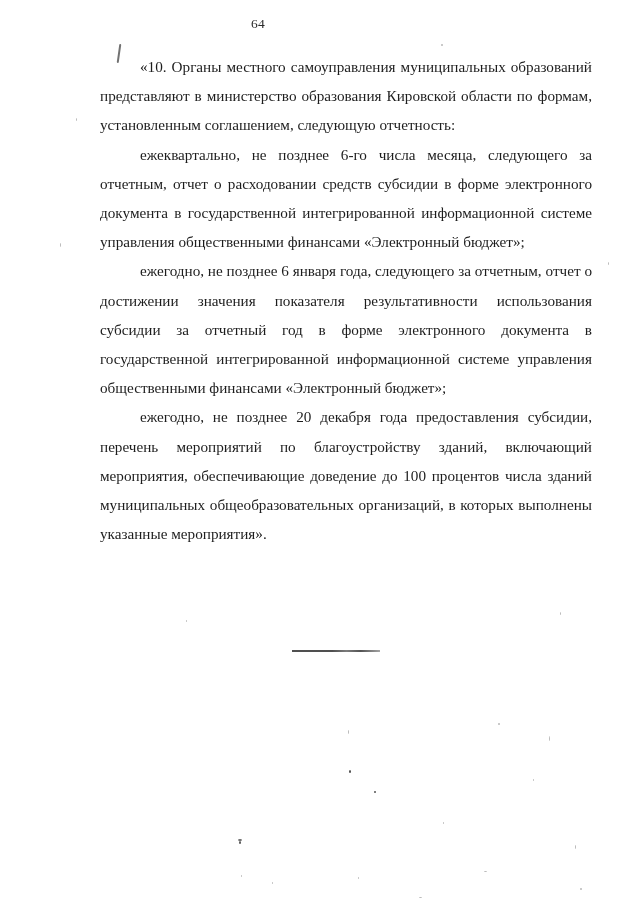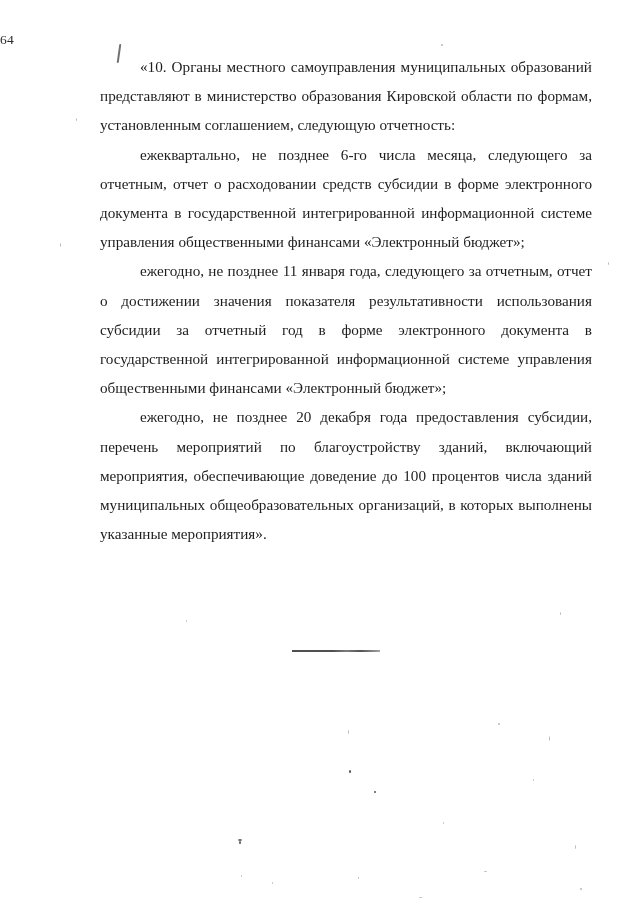--- a/index.html
+++ b/index.html
@@ -13,23 +13,24 @@
     height: 905px;
     background: #ffffff;
     overflow: hidden;
     font-family: "Liberation Serif", "DejaVu Serif", serif;
     color: #1a1a1a;
   }
 
   
   #page-number {
     position: absolute;
-    top: 32px;
+    top: 16px;
     left: 0;
     width: 516px;
+    text-align: center;
     font-size: 13.5px;
     color: #2b2b2b;
     letter-spacing: 0.2px;
   }
 
   
   #ink-stroke {
     position: absolute;
     left: 118px;
     top: 44px;
@@ -85,21 +86,21 @@
 
 <div id="page">
 
   <div id="page-number">64</div>
 
   <div id="ink-stroke"></div>
 
   <div id="text-column">
     <p class="para">«10. Органы  местного самоуправления муниципальных образований представляют в министерство образования Кировской области по формам, установленным соглашением, следующую отчетность:</p>
     <p class="para">ежеквартально, не позднее 6-го числа месяца, следующего за отчетным, отчет о расходовании средств субсидии в форме электронного документа в государственной интегрированной информационной системе управления общественными финансами «Электронный бюджет»;</p>
-    <p class="para">ежегодно, не позднее 11 января года, следующего за отчетным, отчет о достижении значения показателя результативности использования субсидии за отчетный год в форме электронного документа в государственной интегрированной информационной системе управления общественными финансами «Электронный бюджет»;</p>
+    <p class="para">ежегодно, не позднее 6 января года, следующего за отчетным, отчет о достижении значения показателя результативности использования субсидии за отчетный год в форме электронного документа в государственной интегрированной информационной системе управления общественными финансами «Электронный бюджет»;</p>
     <p class="para last-natural">ежегодно, не позднее 20 декабря года предоставления субсидии, перечень мероприятий по благоустройству зданий, включающий мероприятия, обеспечивающие доведение до 100 процентов числа зданий муниципальных общеобразовательных организаций, в которых выполнены указанные мероприятия».</p>
   </div>
 
   <div id="separator-rule"></div>
 
   <div class="speck" style="left:349px;top:770px;width:2px;height:3px;background:#4d4d4d;"></div>
   <div class="speck" style="left:374px;top:791px;width:2px;height:2px;background:#555;"></div>
   <div class="speck" style="left:348px;top:730px;width:1px;height:4px;"></div>
   <div class="speck" style="left:498px;top:723px;width:2px;height:2px;"></div>
   <div class="speck" style="left:549px;top:736px;width:1px;height:5px;"></div>

